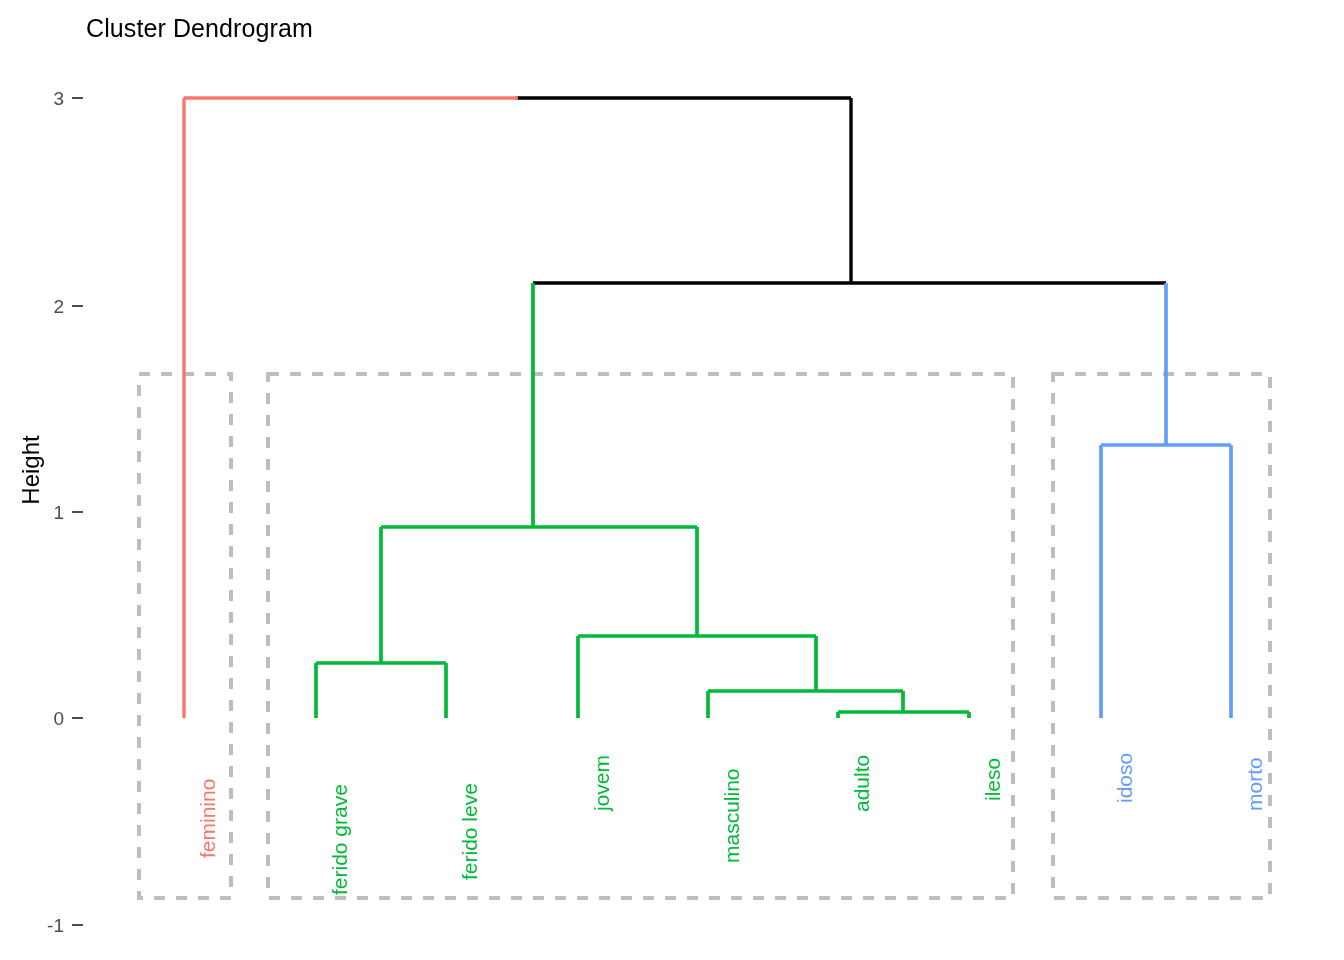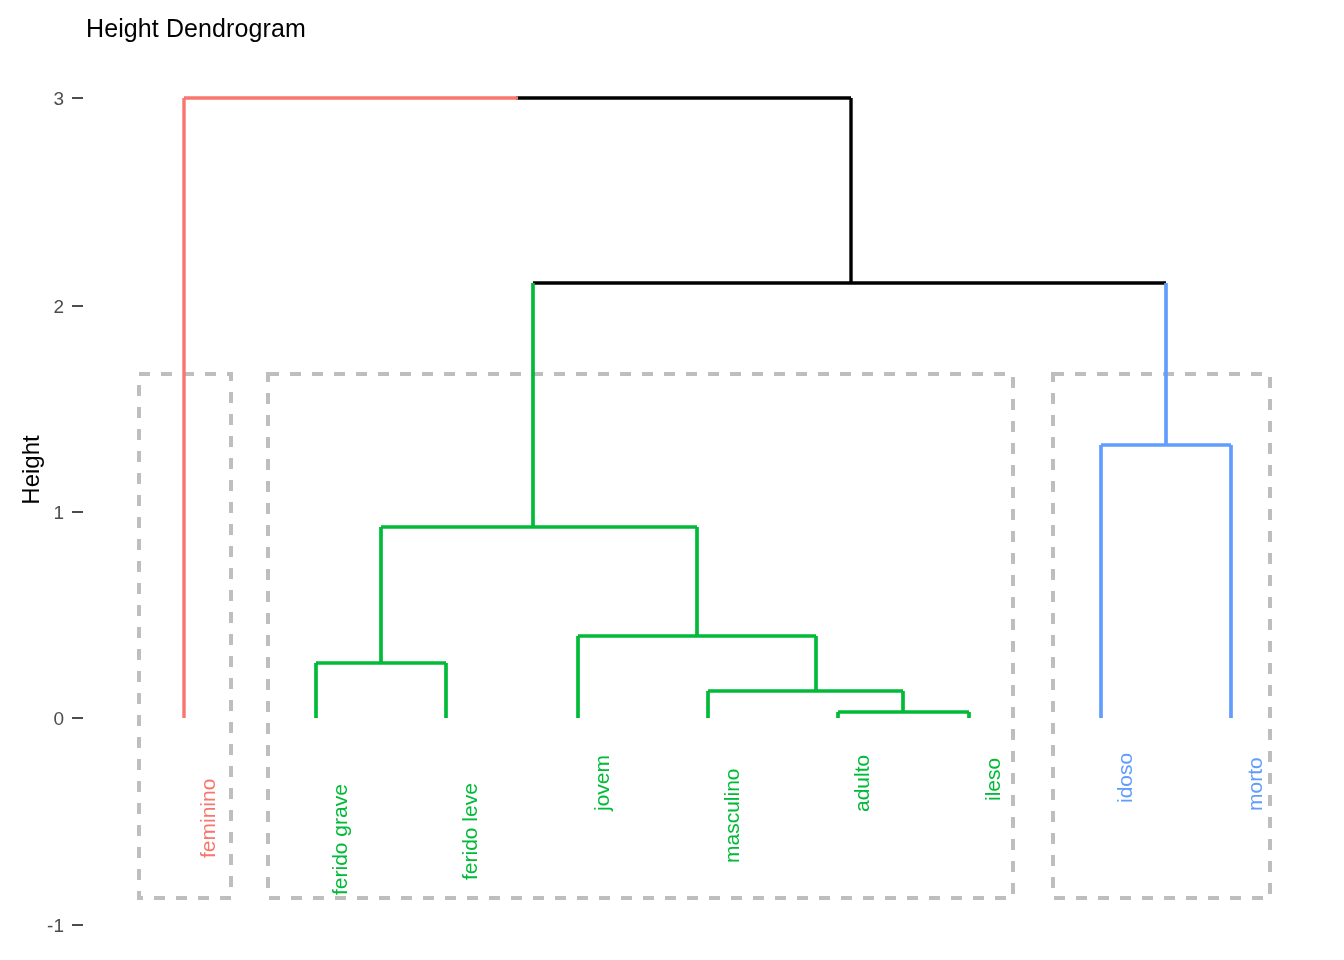--- a/index.html
+++ b/index.html
@@ -67,21 +67,21 @@
     white-space: nowrap;
     transform-origin: 0 0;
     transform: rotate(-90deg);
   }
 </style>
 </head>
 <body>
 
 <div id="plot-root">
 
-  <div id="plot-title">Height Dendrogram</div>
+  <div id="plot-title">Cluster Dendrogram</div>
 
   <div id="y-axis-title">Height</div>
 
   <div class="y-tick-label" style="left:34px; top:88px; width:30px;">3</div>
   <div class="y-tick-mark" style="left:72px; top:97px;"></div>
 
   <div class="y-tick-label" style="left:34px; top:296px; width:30px;">2</div>
   <div class="y-tick-mark" style="left:72px; top:305px;"></div>
 
   <div class="y-tick-label" style="left:34px; top:502px; width:30px;">1</div>

